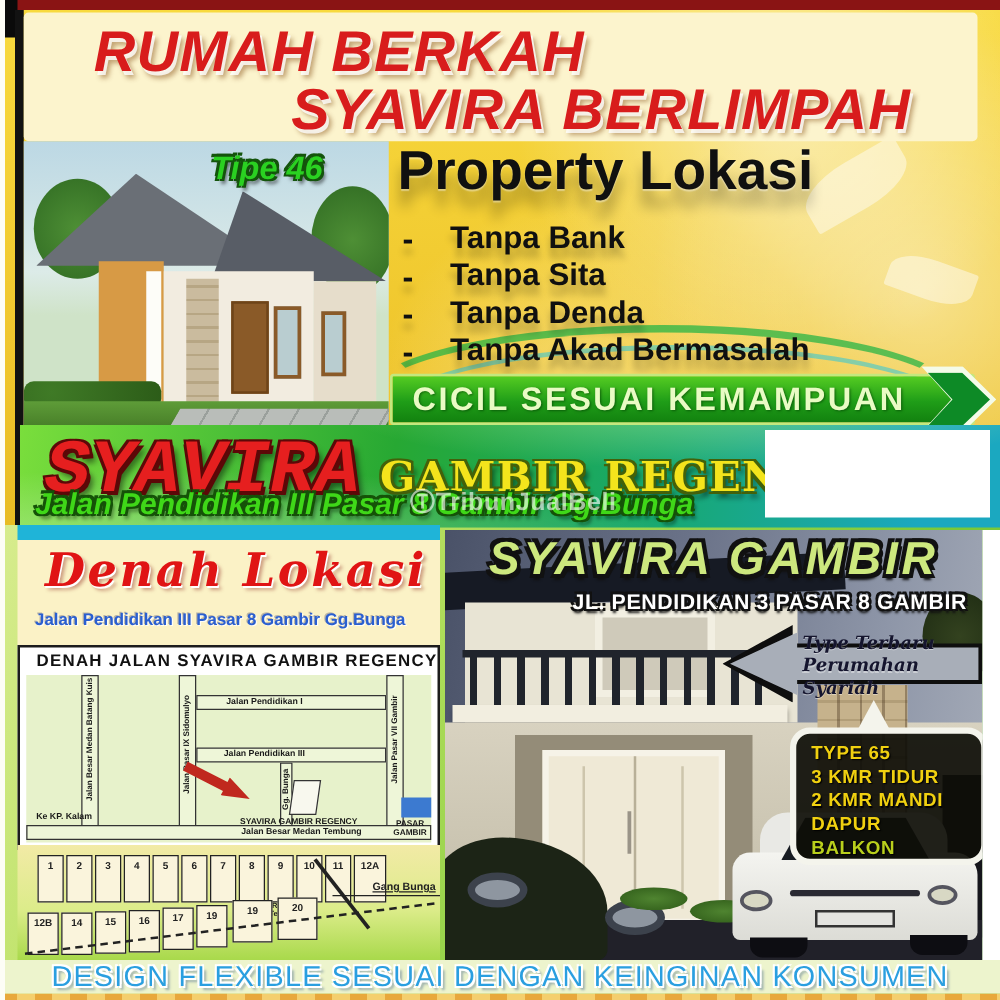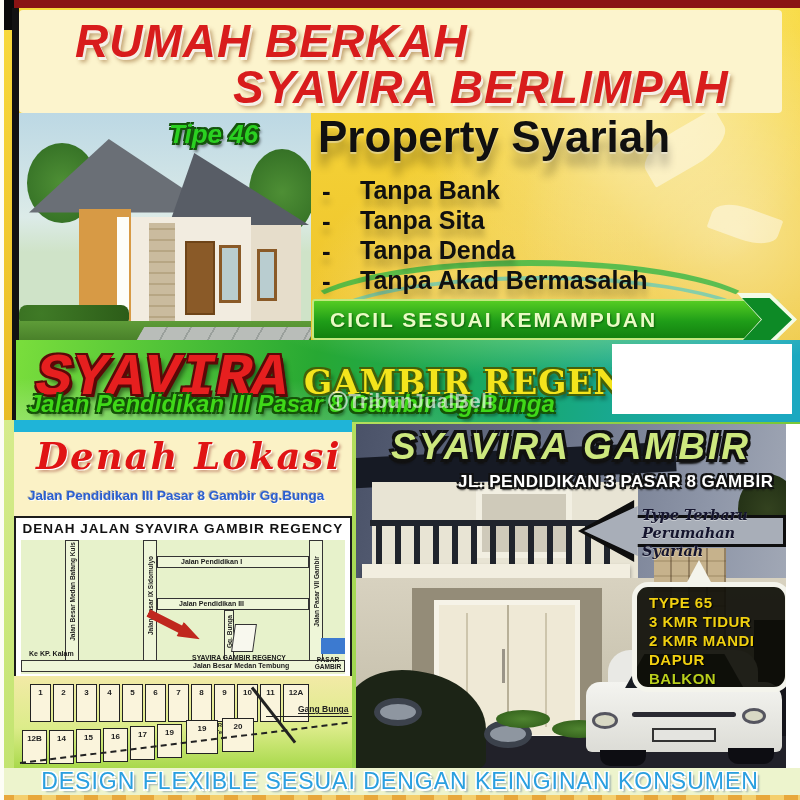--- a/index.html
+++ b/index.html
@@ -54,21 +54,21 @@
   
   .promo-title { left:318px; top:112px; font-size:44px; font-weight:900; color:#101010;
                  text-shadow: 0 2px 1px rgba(255,255,255,.4), 0 14px 10px rgba(0,0,0,.3); white-space:nowrap; }
   .bullet-row { position:absolute; left:322px; width:460px; height:30px; display:flex; }
   .bullet-dash { width:38px; font-size:26px; font-weight:900; color:#101010; text-shadow:0 8px 6px rgba(0,0,0,.25); }
   .bullet-text { font-size:25px; font-weight:900; color:#101010; text-shadow:0 8px 6px rgba(0,0,0,.25); white-space:nowrap; }
 
   .green-banner { left:312px; top:299px; width:468px; height:41px;
     background: linear-gradient(180deg,#55cc22,#1f9d18 55%,#12810f);
     border:2px solid #c3e87e; border-radius:3px; display:flex; align-items:center; }
-  .green-banner-text { padding-left:16px; font-size:21px; font-weight:700; color:#e9fbc4; letter-spacing:2px; white-space:nowrap;
+  .green-banner-text { padding-left:16px; font-size:26px; font-weight:700; color:#e9fbc4; letter-spacing:2px; white-space:nowrap;
                        text-shadow:1px 1px 2px rgba(0,60,0,.6); }
   .chev-outer { left:737px; top:293px; width:60px; height:53px; background:#f4fbe8;
     clip-path: polygon(0 0, 55% 0, 100% 50%, 55% 100%, 0 100%, 40% 50%); }
   .chev-inner { left:742px; top:298px; width:50px; height:43px; background:#0d8a26;
     clip-path: polygon(0 0, 55% 0, 100% 50%, 55% 100%, 0 100%, 40% 50%); }
 
   
   .wave-band { left:16px; top:340px; width:784px; height:82px;
     background:
       radial-gradient(ellipse at 15% 120%, rgba(255,255,255,.35), transparent 45%),
@@ -87,21 +87,21 @@
   
   .cyan-bar { left:14px; top:420px; width:338px; height:12px; background:#1fb4d8; }
   .denah-head { left:14px; top:432px; width:338px; height:84px; background:#fbf2c6; }
   .denah-title { position:absolute; left:22px; top:2px; font-size:37px; font-weight:900; font-style:italic;
     font-family:"DejaVu Serif", serif; color:#e01414; letter-spacing:2px;
     text-shadow:1px 1px 0 #fff, 3px 3px 3px rgba(120,0,0,.35); }
   .denah-sub { position:absolute; left:14px; top:56px; font-size:13.5px; font-weight:800; color:#2a5fd0;
     text-shadow:1px 1px 0 rgba(255,255,255,.8), -1px -1px 0 rgba(40,40,90,.3); white-space:nowrap; }
 
   .map-box { left:14px; top:516px; width:338px; height:164px; background:#ffffff; border:2px solid #1c1c1c; }
-  .map-title { position:absolute; left:0; top:3px; width:100%; text-align:center; font-size:13.5px; font-weight:900;
+  .map-title { position:absolute; left:0; top:3px; width:100%; text-align:right; font-size:13.5px; font-weight:900;
                color:#111; letter-spacing:1px; white-space:nowrap; }
   .map-field { position:absolute; left:5px; top:22px; width:324px; height:134px; background:#e7f2cb; }
   .road { position:absolute; background:#eef6d8; border:1px solid #333; }
   .hlabel { position:absolute; font-size:7px; font-weight:800; color:#1a1a1a; white-space:nowrap; }
   .vlabel { position:absolute; width:120px; text-align:center; font-size:6.5px; font-weight:800; color:#1a1a1a;
             transform:rotate(-90deg); white-space:nowrap; }
   .map-marker { position:absolute; left:212px; top:84px; width:22px; height:28px; background:#f8f8ee; border:1px solid #333;
                 transform:skewX(-8deg); }
   .map-arrow { position:absolute; left:124px; top:78px; width:58px; height:16px; background:#c0281e;
                clip-path: polygon(0 25%, 62% 25%, 62% 0, 100% 50%, 62% 100%, 62% 75%, 0 75%);
@@ -220,21 +220,21 @@
     <div class="p1-pillar"></div>
     <div class="p1-door"></div>
     <div class="p1-win" style="left:200px;top:132px;width:22px;height:58px;"></div>
     <div class="p1-win" style="left:238px;top:136px;width:20px;height:52px;"></div>
     <div class="p1-hedge"></div>
     <div class="p1-lawn"></div>
     <div class="p1-pave"></div>
     <div class="tipe-label">Tipe 46</div>
   </div>
 
-  <div class="abs promo-title">Property Syariah</div>
+  <div class="abs promo-title">Property Lokasi</div>
   <div class="bullet-row" style="top:176px;">
     <span class="bullet-dash">-</span>
     <span class="bullet-text">Tanpa Bank</span>
   </div>
   <div class="bullet-row" style="top:206px;">
     <span class="bullet-dash">-</span>
     <span class="bullet-text">Tanpa Sita</span>
   </div>
   <div class="bullet-row" style="top:236px;">
     <span class="bullet-dash">-</span>

